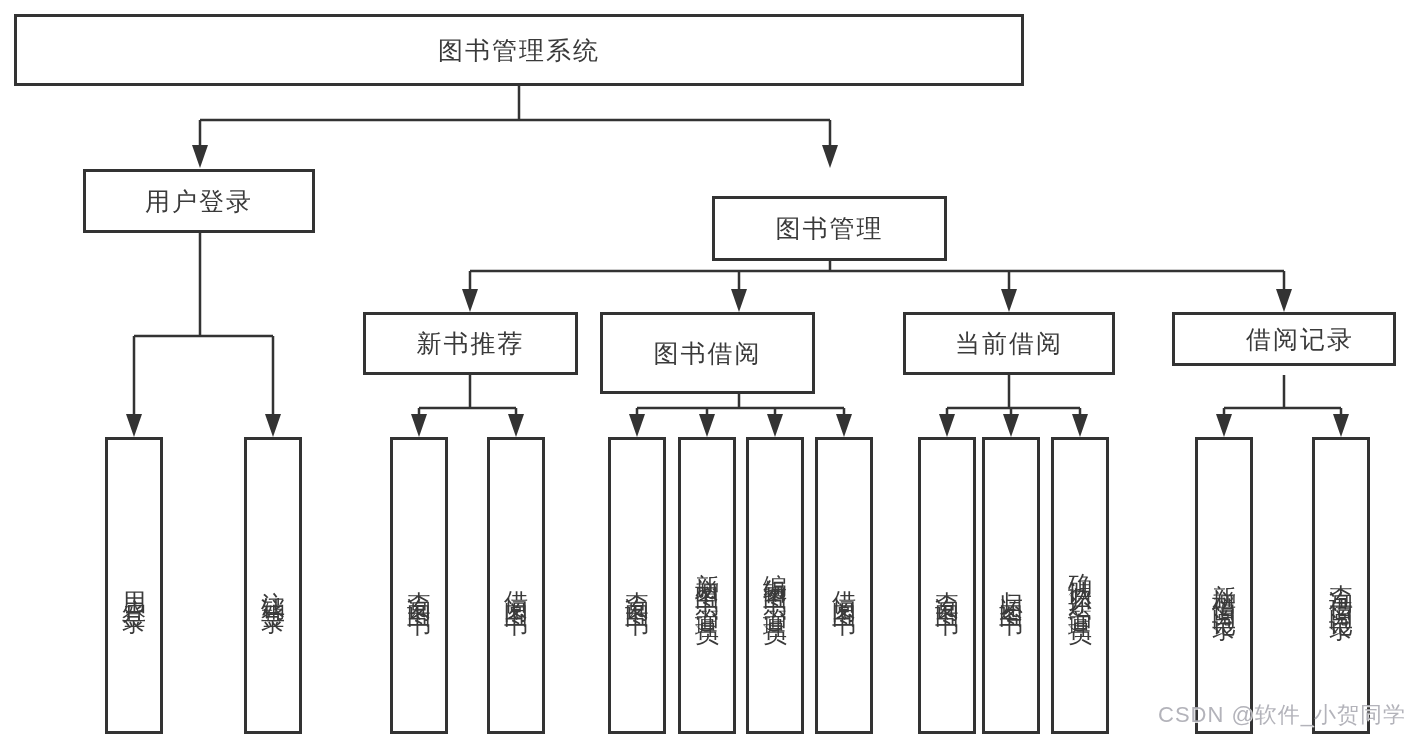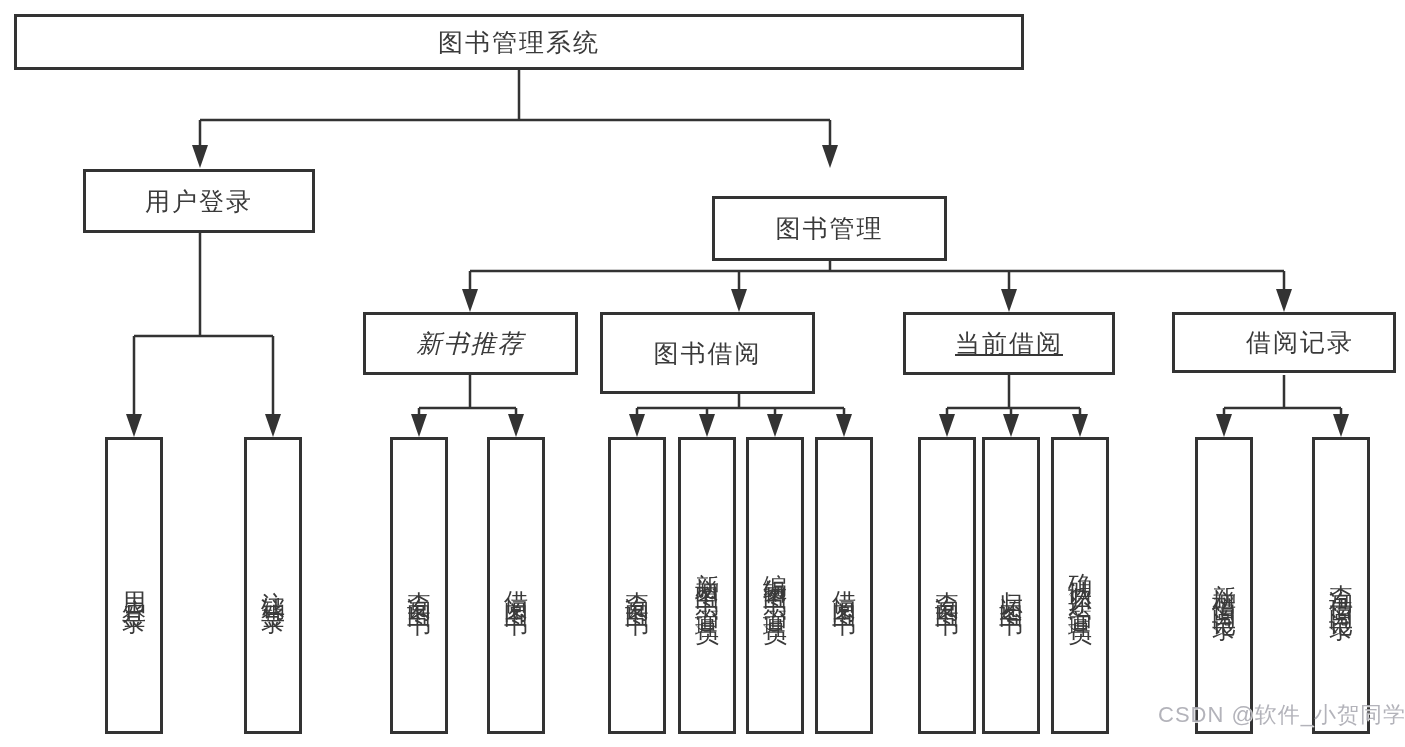--- a/index.html
+++ b/index.html
@@ -64,41 +64,41 @@
     <polygon points="767,414 783,414 775,437"></polygon>
     <polygon points="836,414 852,414 844,437"></polygon>
     <polygon points="939,414 955,414 947,437"></polygon>
     <polygon points="1003,414 1019,414 1011,437"></polygon>
     <polygon points="1072,414 1088,414 1080,437"></polygon>
     <polygon points="1216,414 1232,414 1224,437"></polygon>
     <polygon points="1333,414 1349,414 1341,437"></polygon>
   </g>
 </svg>
 
-<div class="node" style="left:14px;top:14px;width:1010px;height:56px;">
+<div class="node" style="left:14px;top:14px;width:1010px;height:72px;">
   <span class="h-label">图书管理系统</span>
 </div>
 
 <div class="node" style="left:83px;top:169px;width:232px;height:64px;">
   <span class="h-label">用户登录</span>
 </div>
 <div class="node" style="left:712px;top:168px;width:235px;height:65px;margin-top:28px;">
   <span class="h-label">图书管理</span>
 </div>
 
-<div class="node" style="left:363px;top:312px;width:215px;height:63px;font-style:italic;">
+<div class="node" style="left:363px;top:312px;width:215px;height:63px;">
   <span class="h-label">新书推荐</span>
 </div>
 <div class="node" style="left:600px;top:312px;width:215px;height:82px;">
   <span class="h-label">图书借阅</span>
 </div>
-<div class="node" style="left:903px;top:312px;width:212px;height:63px;text-decoration:underline;">
+<div class="node" style="left:903px;top:312px;width:212px;height:63px;">
   <span class="h-label">当前借阅</span>
 </div>
-<div class="node" style="left:1172px;top:312px;width:224px;height:61px;padding-left:32px;">
+<div class="node" style="left:1172px;top:312px;width:224px;height:54px;padding-left:32px;">
   <span class="h-label">借阅记录</span>
 </div>
 
 <div class="node leaf" style="left:105px;top:437px;width:58px;height:297px;">
   <span>用户登录</span>
 </div>
 <div class="node leaf" style="left:244px;top:437px;width:58px;height:297px;">
   <span>注销登录</span>
 </div>
 

